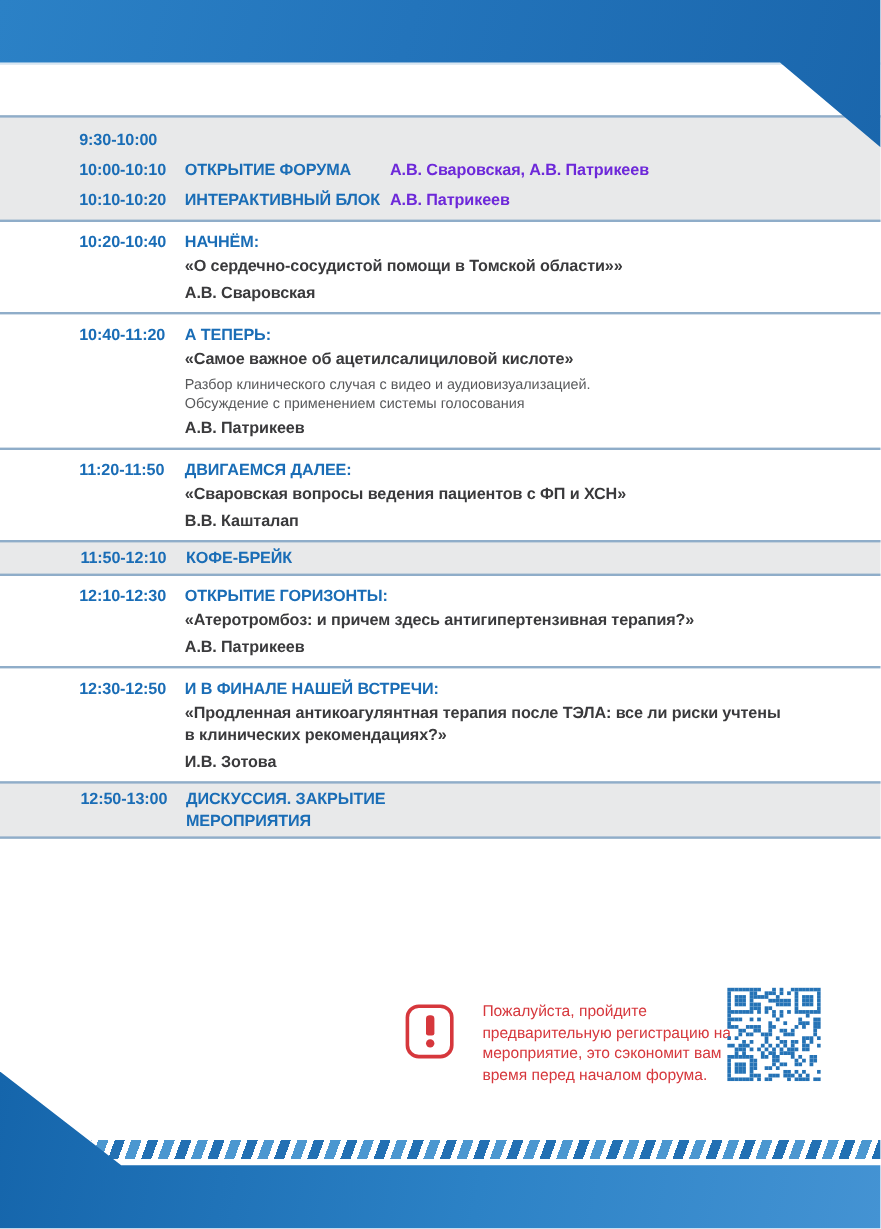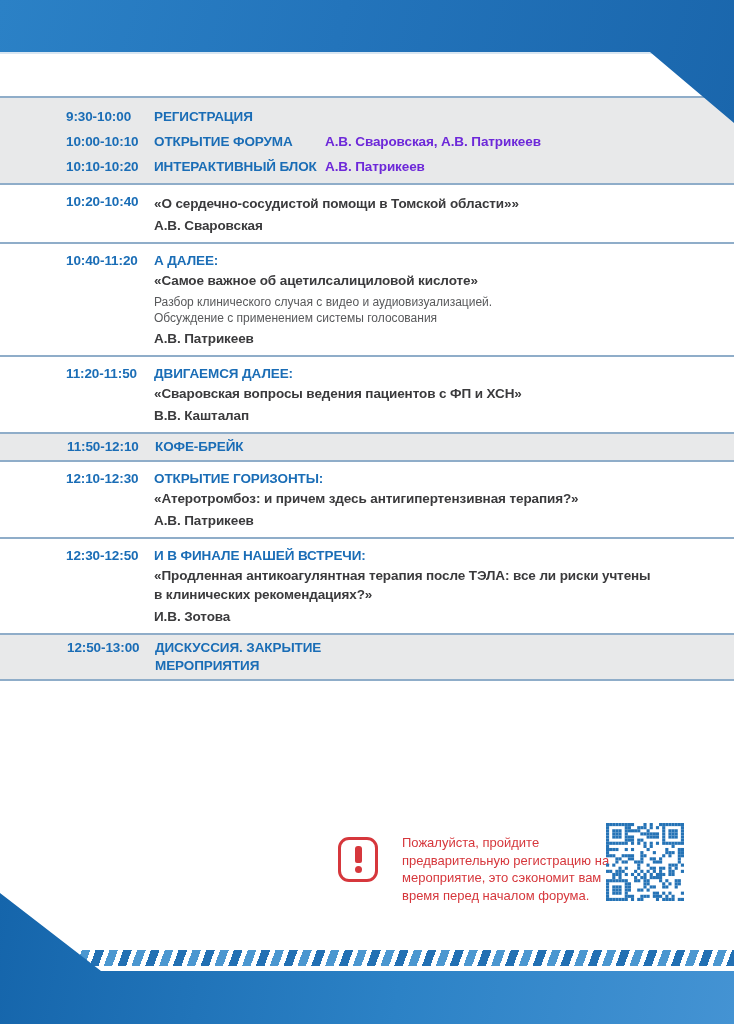--- a/index.html
+++ b/index.html
@@ -61,47 +61,47 @@
 <div class="page">
 
   <div class="header-underline"></div>
   <div class="header-shape"></div>
 
   <div class="content">
 
     <div class="band">
       <div class="band-row">
         <span class="time">9:30-10:00</span>
-        <span class="row-title">РЕГИСТРАЦИЯ</span>
         <span class="row-speakers"></span>
       </div>
       <div class="band-row">
         <span class="time">10:00-10:10</span>
         <span class="row-title">ОТКРЫТИЕ ФОРУМА</span>
         <span class="row-speakers">А.В. Сваровская, А.В. Патрикеев</span>
       </div>
       <div class="band-row">
         <span class="time">10:10-10:20</span>
         <span class="row-title">ИНТЕРАКТИВНЫЙ БЛОК</span>
         <span class="row-speakers">А.В. Патрикеев</span>
       </div>
     </div>
 
     <section class="session">
       <span class="time">10:20-10:40</span>
       <div>
+        <div class="s-heading">НАЧНЁМ:</div>
         <div class="s-title">«О сердечно-сосудистой помощи в Томской области»»</div>
         <div class="s-speaker">А.В. Сваровская</div>
       </div>
     </section>
 
     <section class="session">
       <span class="time">10:40-11:20</span>
       <div>
-        <div class="s-heading">А ДАЛЕЕ:</div>
+        <div class="s-heading">А ТЕПЕРЬ:</div>
         <div class="s-title">«Самое важное об ацетилсалициловой кислоте»</div>
         <div class="s-note">Разбор клинического случая с видео и аудиовизуализацией. Обсуждение с применением системы голосования</div>
         <div class="s-speaker">А.В. Патрикеев</div>
       </div>
     </section>
 
     <section class="session no-bb">
       <span class="time">11:20-11:50</span>
       <div>
         <div class="s-heading">ДВИГАЕМСЯ ДАЛЕЕ:</div>

